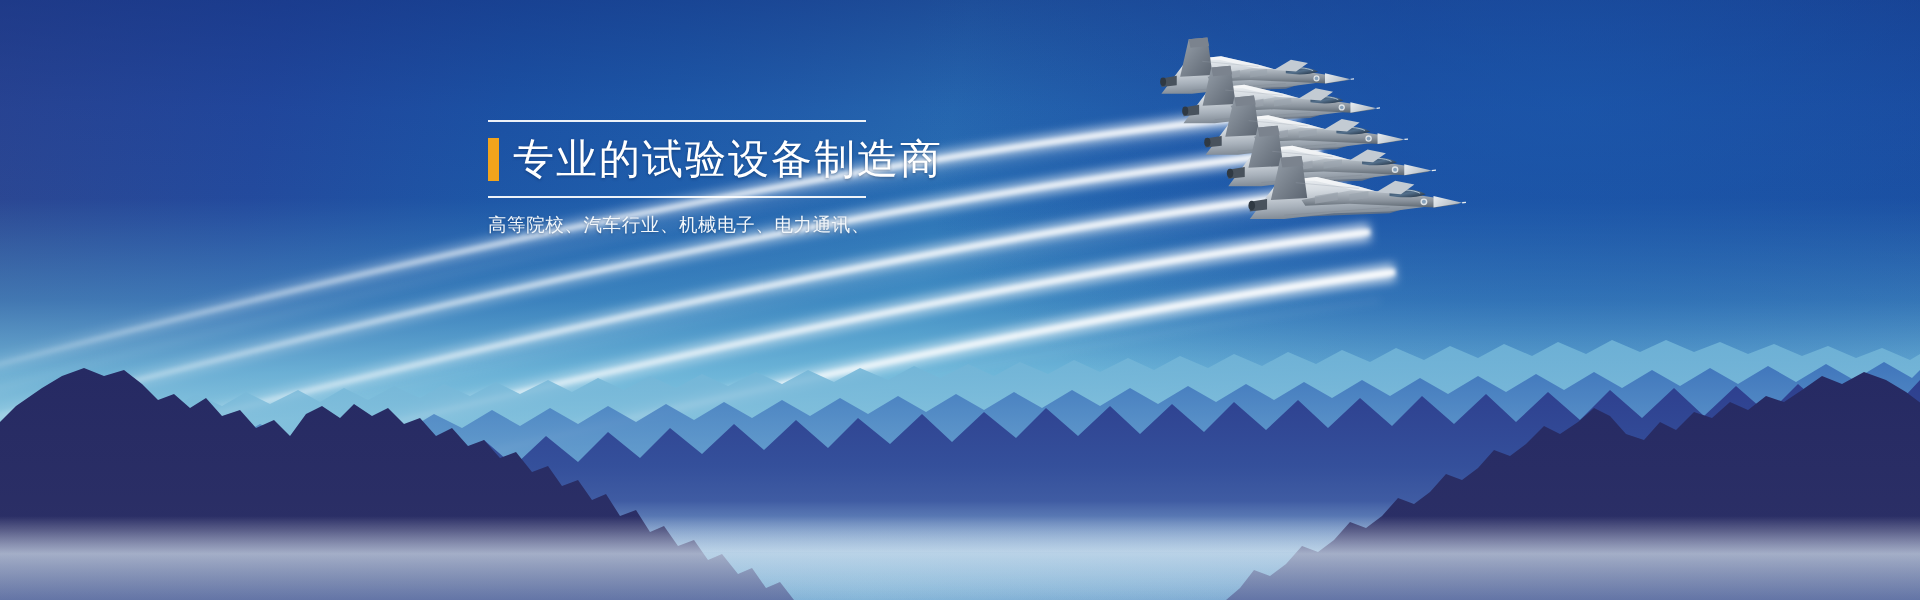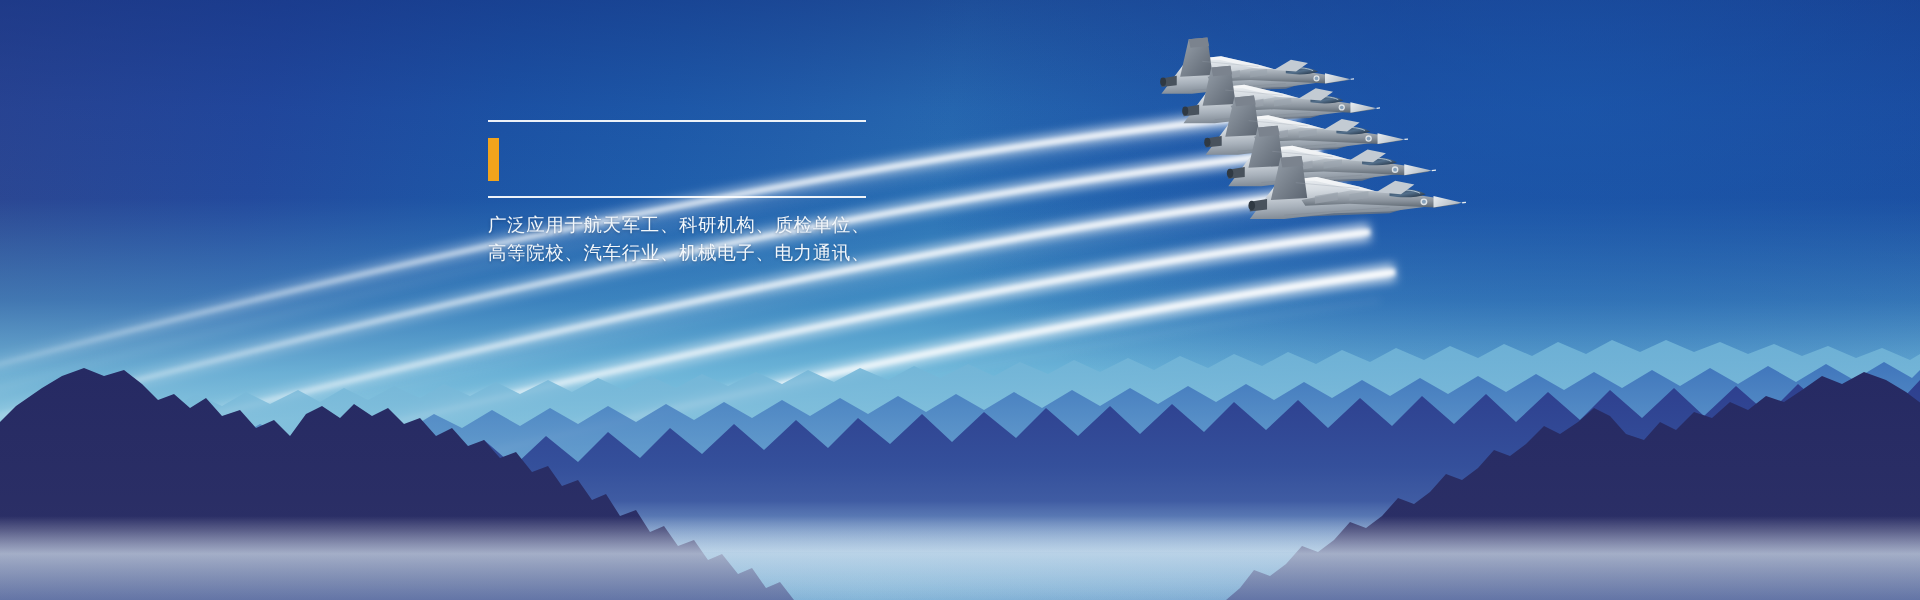--- a/index.html
+++ b/index.html
@@ -342,23 +342,23 @@
         <use href="#jet" x="126" y="112" width="220" height="92"></use>
       </g>
     </svg>
   </div>
 
   <div class="copy">
     <div class="rule top"></div>
 
     <div class="title-row">
       <span class="accent-bar"></span>
+      <span class="title">专业的试验设备制造商</span>
     </div>
 
     <div class="rule under"></div>
 
     <div class="subtitle">
-      <span class="ln">广泛应用于航天军工、科研机构、质检单位、</span>
       <span class="ln">高等院校、汽车行业、机械电子、电力通讯、</span>
     </div>
   </div>
 
 </div>
 
 </body></html>

